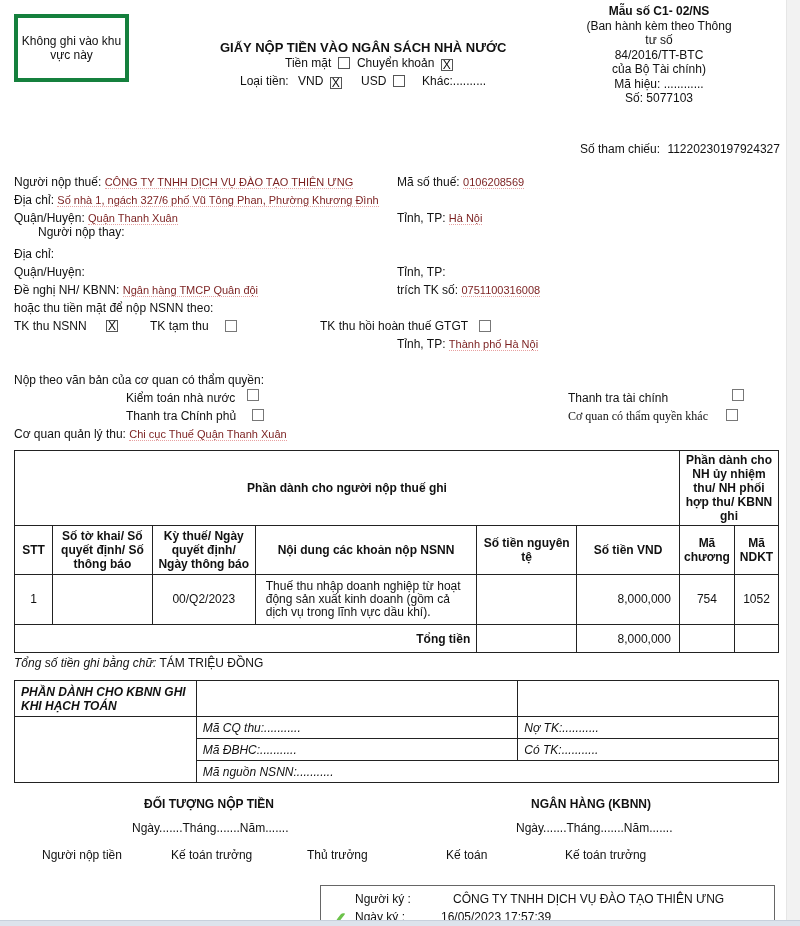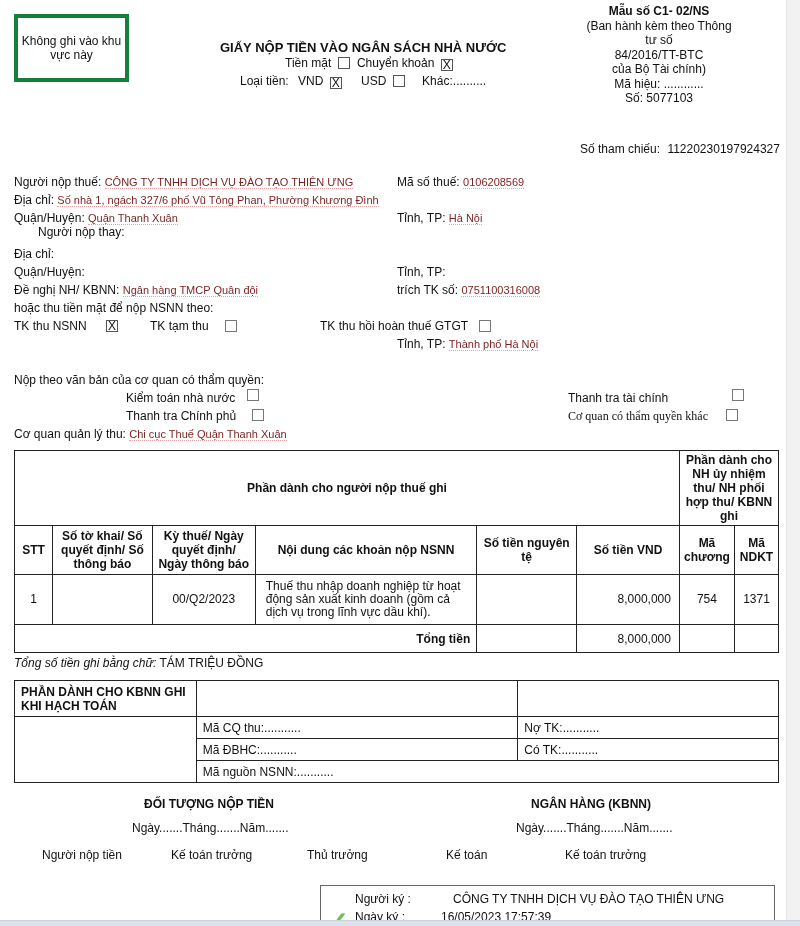--- a/index.html
+++ b/index.html
@@ -14,21 +14,21 @@
     .cb { display:inline-block; width:12px; height:12px; border:1px solid #555; box-sizing:border-box; vertical-align:-2px;
       text-align:center; line-height:11px; font-size:12px; margin-left:3px; }
     .cb.light { border-color:#777; }
     .val { color:#7a1f1f; font-size:11px; border-bottom:1px dotted #e8a0a0; }
     .right-head { position:absolute; left:584px; top:4px; width:150px; text-align:center; font-size:12px; line-height:14.5px; }
     .right-head .bold { font-weight:bold; }
     table { border-collapse:collapse; }
     .main-table { position:absolute; left:14px; top:450px; width:765px; font-size:12px; }
     .main-table td { border:1.5px solid #222; padding:0 4px; text-align:center; vertical-align:middle; }
     .main-table .hdr { font-weight:bold; }
-    .kb-table { position:absolute; left:14px; top:680px; width:765px; font-size:12px; }
+    .kb-table { position:absolute; left:14px; top:680px; width:765px; font-size:12px;font-style:italic; }
     .kb-table td { border:1.5px solid #222; padding:0 6px; text-align:left; vertical-align:middle; }
     .sig-box { position:absolute; left:320px; top:885px; width:455px; height:60px; border:1px solid #666; box-sizing:border-box; background:#fff; }
     .check { position:absolute; left:6px; top:20px; color:#6cc24a; font-size:26px; font-weight:bold; }
     .bottom-bar { position:absolute; left:0; top:920px; width:800px; height:6px; background:#dde3ec; border-top:1px solid #c8d0dc; }
     .ital { font-style:italic; }
   </style>
 </head>
 <body>
 
 <div class="page">
@@ -158,21 +158,21 @@
       <td class="hdr">Mã NDKT</td>
     </tr>
     <tr style="height:50px;line-height:13px;">
       <td>1</td>
       <td></td>
       <td>00/Q2/2023</td>
       <td style="text-align:left;padding-left:10px;margin-top:18px;">Thuế thu nhập doanh nghiệp từ hoạt động sản xuất kinh doanh (gồm cả dịch vụ trong lĩnh vực dầu khí).</td>
       <td></td>
       <td style="text-align:right;padding-right:8px;">8,000,000</td>
       <td>754</td>
-      <td>1371</td>
+      <td>1052</td>
     </tr>
     <tr style="height:28px;">
       <td colspan="4" class="hdr" style="text-align:right;padding-right:6px;">Tổng tiền</td>
       <td></td>
       <td style="text-align:right;padding-right:8px;">8,000,000</td>
       <td></td>
       <td></td>
     </tr>
   </tbody>
     </table>

